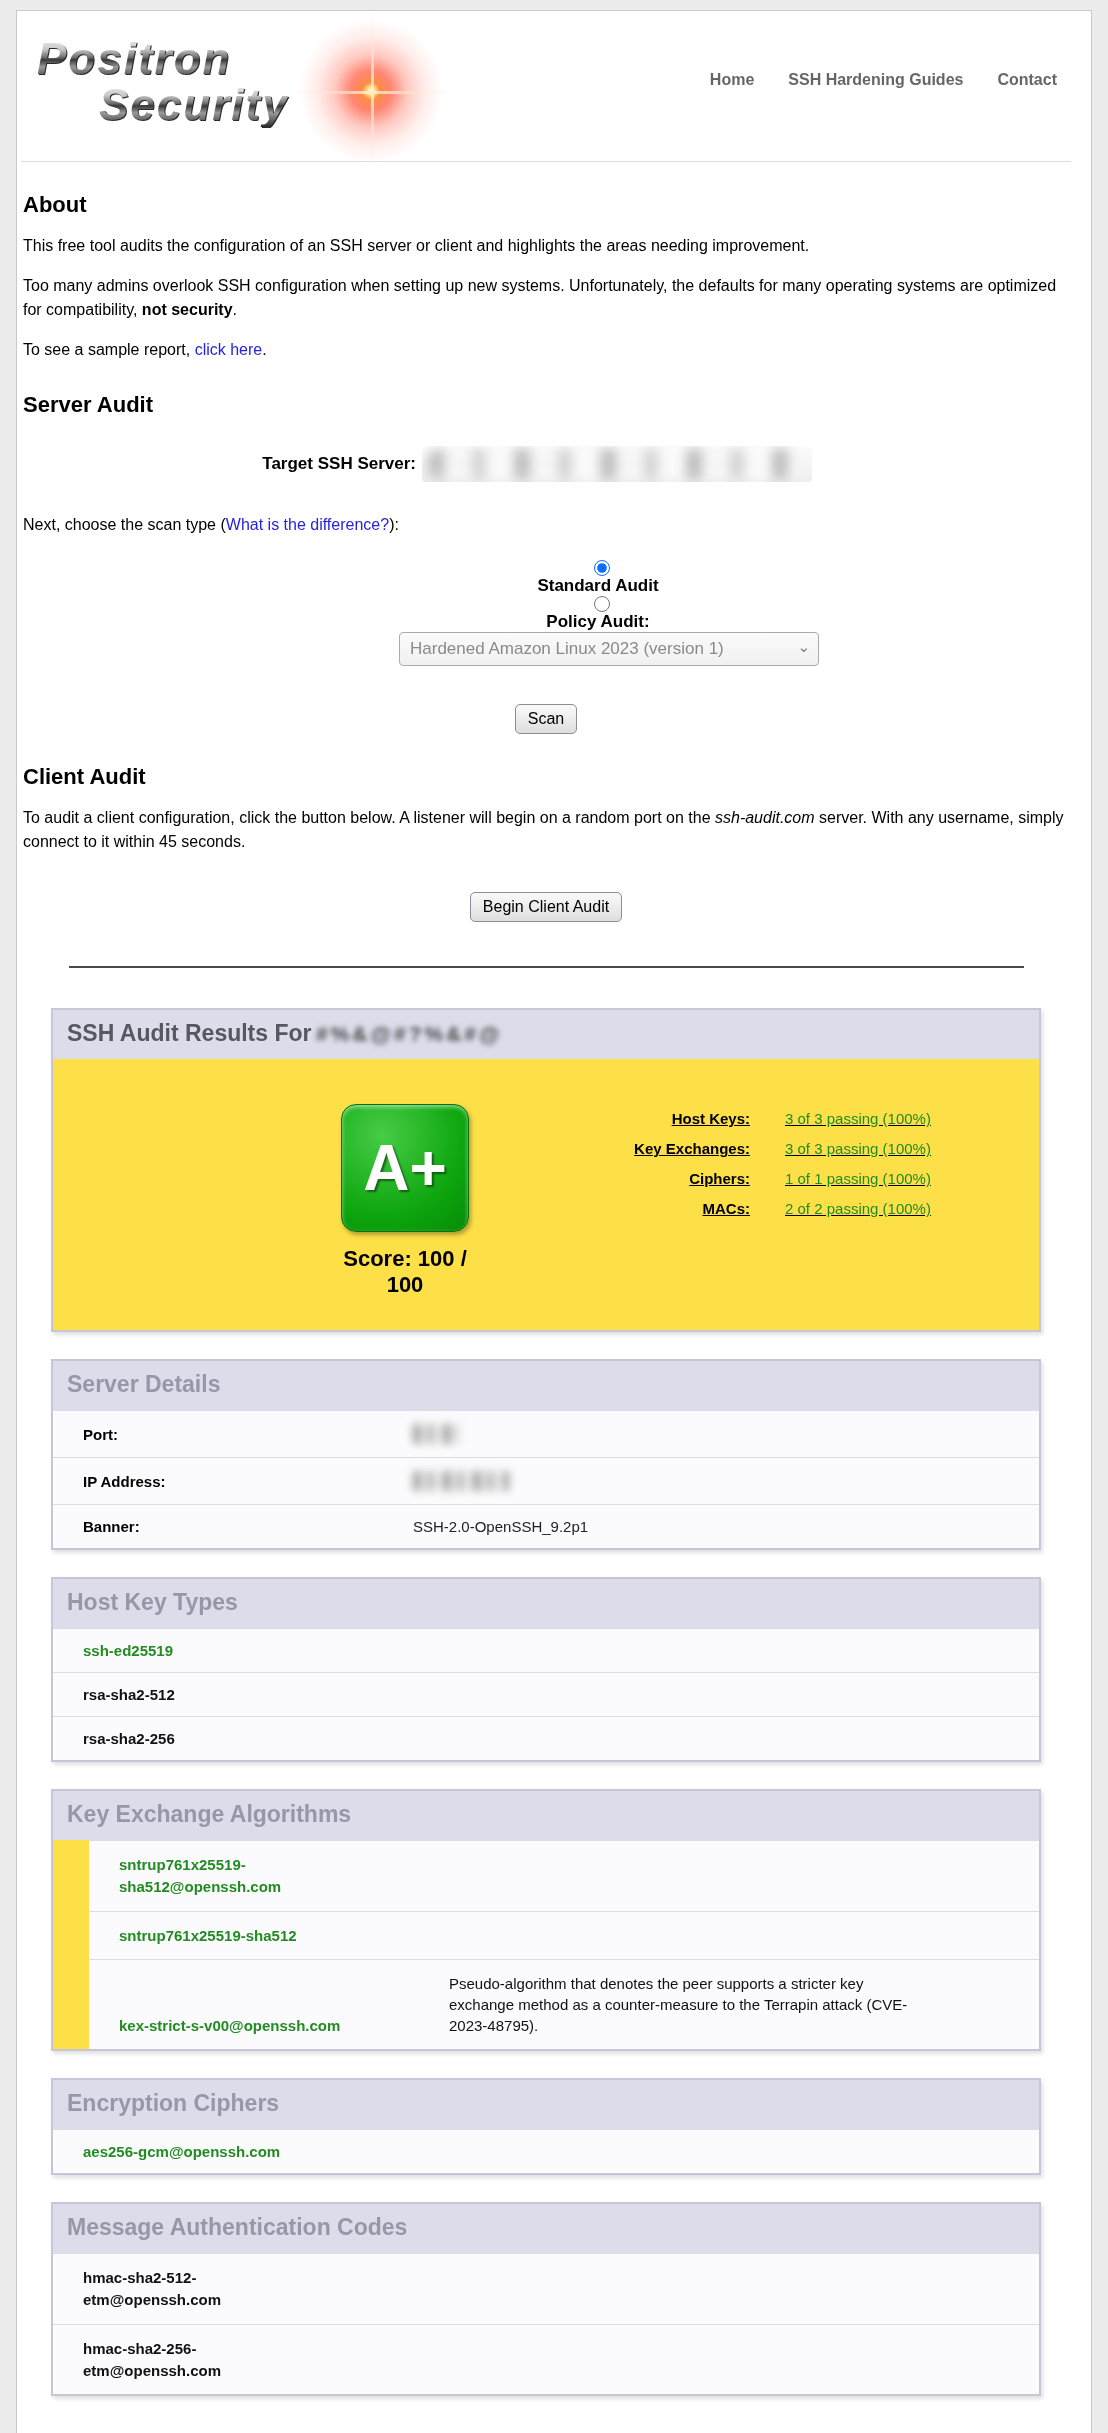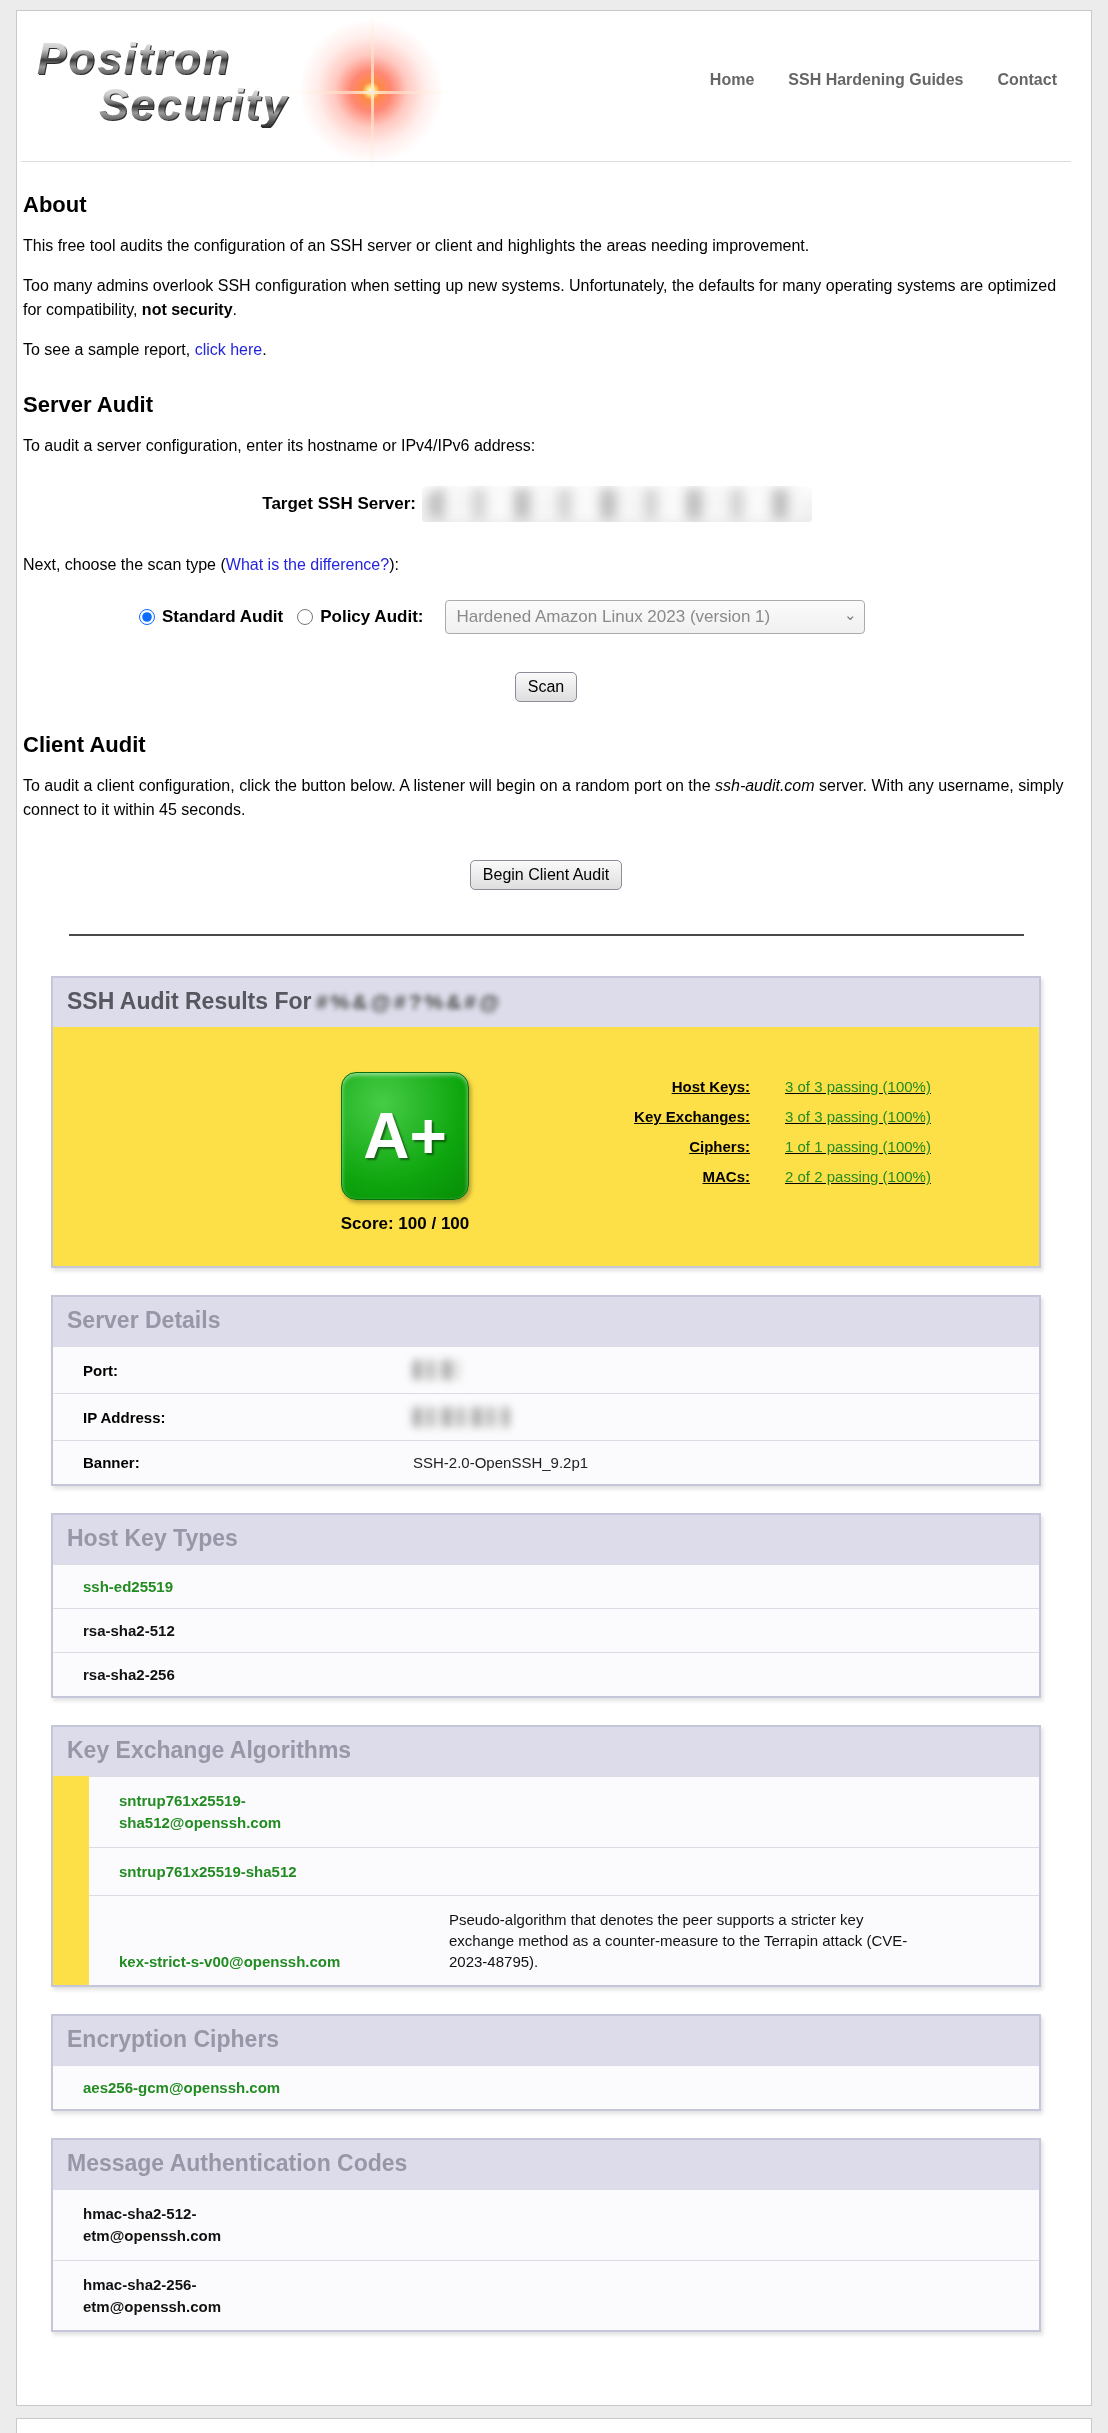--- a/index.html
+++ b/index.html
@@ -68,21 +68,21 @@
   .blur-input {
     width: 390px; height: 36px; border-radius: 3px; overflow: hidden;
     background: linear-gradient(#fdfdfd, #ededed); position: relative;
   }
   .blur-input .blob {
     position: absolute; inset: 3px 10px 3px 6px;
     background: repeating-linear-gradient(90deg, #bdbdbd 0 16px, #f6f6f6 16px 44px, #d2d2d2 44px 58px, #fafafa 58px 86px);
     filter: blur(6px); border-radius: 12px;
   }
   .scan-type-line { font-size: 16px; margin: 26px 0 0 2px; }
-  .radio-row { display: flex; align-items: center; margin: 26px 0 4px 118px; font-size: 17px; }
+  .radio-row { display: flex; align-items: center; margin: 26px 0 4px 118px; font-size: 17px; flex-direction: column; }
   .radio-row input[type="radio"] { width: 16px; height: 16px; margin: 0 7px 0 0; accent-color: #0b6cff; }
   .radio-label { font-weight: bold; margin-right: 14px; }
   .select-box {
     display: inline-flex; align-items: center; justify-content: space-between;
     width: 420px; height: 34px; margin-left: 8px; padding: 0 8px 0 10px;
     background: linear-gradient(#fbfbfb, #f0f0f0);
     border: 1px solid #ababab; border-radius: 4px;
     color: #8a8a8a; font-size: 17px; box-sizing: border-box;
   }
   .select-box .chev { color: #777; font-size: 15px; line-height: 1; margin-top: -6px; }
@@ -118,21 +118,21 @@
   .grade-col { margin-left: 277px; width: 150px; text-align: center; }
   .grade-badge {
     width: 126px; height: 126px; margin: 0 auto; border-radius: 15px;
     background: radial-gradient(circle at 32% 24%, #47cc47, #0ea60e 62%, #068c06 100%);
     border: 1px solid #0a700a;
     box-shadow: inset 0 2px 4px rgba(255,255,255,0.55), 2px 3px 4px rgba(0,0,0,0.3);
     display: flex; align-items: center; justify-content: center;
     color: #fff; font-size: 64px; font-weight: bold;
     text-shadow: 2px 2px 2px rgba(0,0,0,0.45);
   }
-  .grade-score { margin-top: 14px; font-size: 17px; font-weight: bold; }
+  .grade-score { margin-top: 14px; font-size: 22px; font-weight: bold; }
   .stats-col { margin-left: 100px; padding-top: 6px; display: grid; grid-template-columns: 170px auto; column-gap: 35px; row-gap: 13px; align-content: start; font-size: 15px; text-decoration: underline; }
   .stat-label { font-weight: bold; text-align: right; }
   .stat-value { color: #228B22; }
 
   
   .detail-row { display: flex; align-items: center; }
   .detail-label { width: 330px; font-weight: bold; }
   .detail-value { color: #222; }
   .redact-blob {
     display: inline-block; height: 20px; border-radius: 3px; vertical-align: middle;
@@ -175,21 +175,20 @@
       <a href="#">Contact</a>
     </div>
   </div>
 
   <h2 class="sec">About</h2>
   <p class="body-text">This free tool audits the configuration of an SSH server or client and highlights the areas needing improvement.</p>
   <p class="body-text"><span>Too many admins overlook SSH configuration when setting up new systems. Unfortunately, the defaults for many operating systems are optimized for compatibility, </span><span class="bold">not security</span><span>.</span></p>
   <p class="body-text"><span>To see a sample report, </span><a href="#" class="link">click here</a><span>.</span></p>
 
   <h2 class="sec">Server Audit</h2>
-  <p class="body-text">To audit a server configuration, enter its hostname or IPv4/IPv6 address:</p>
 
   <div class="target-row">
     <div class="target-label">Target SSH Server:</div>
     <div class="blur-input">
       <div class="blob"></div>
     </div>
   </div>
 
   <p class="scan-type-line"><span>Next, choose the scan type (</span><a href="#" class="link">What is the difference?</a><span>):</span></p>
 

